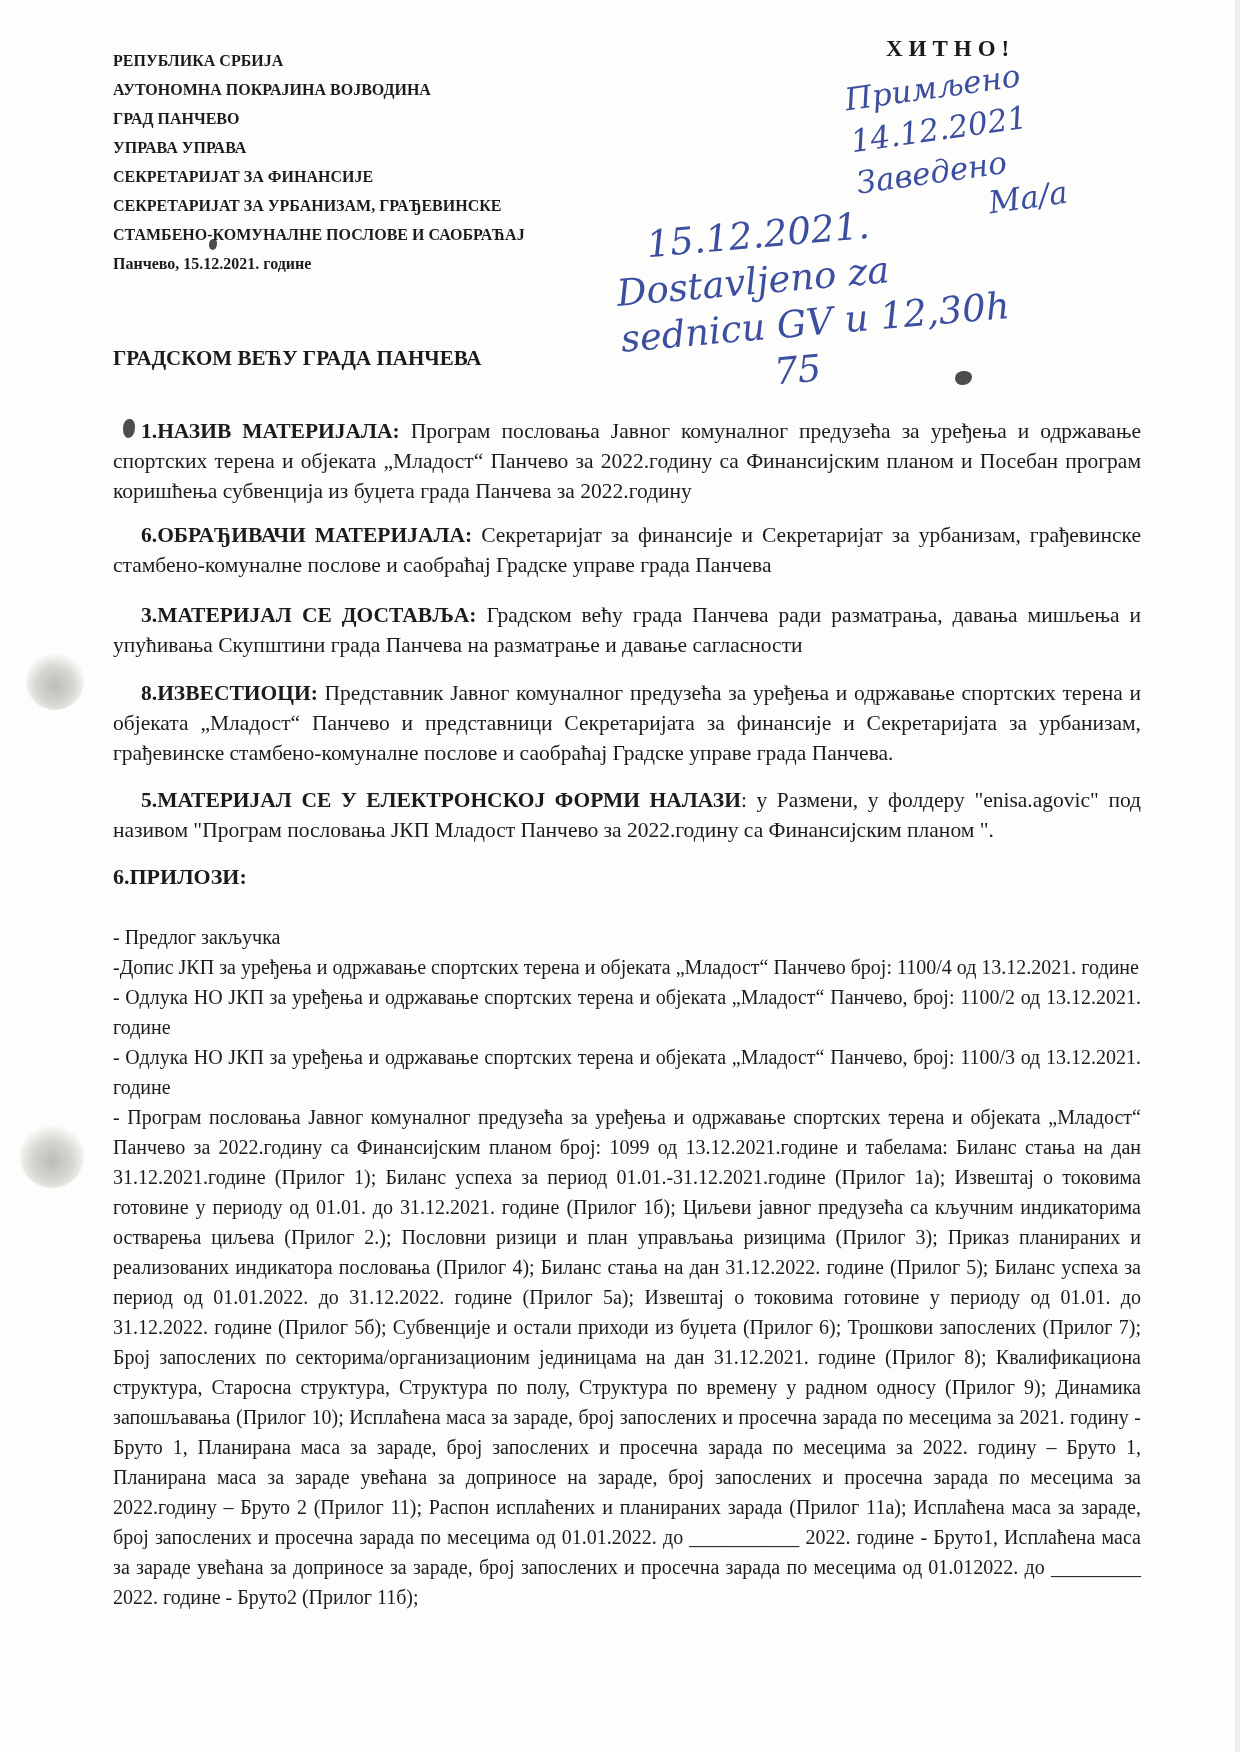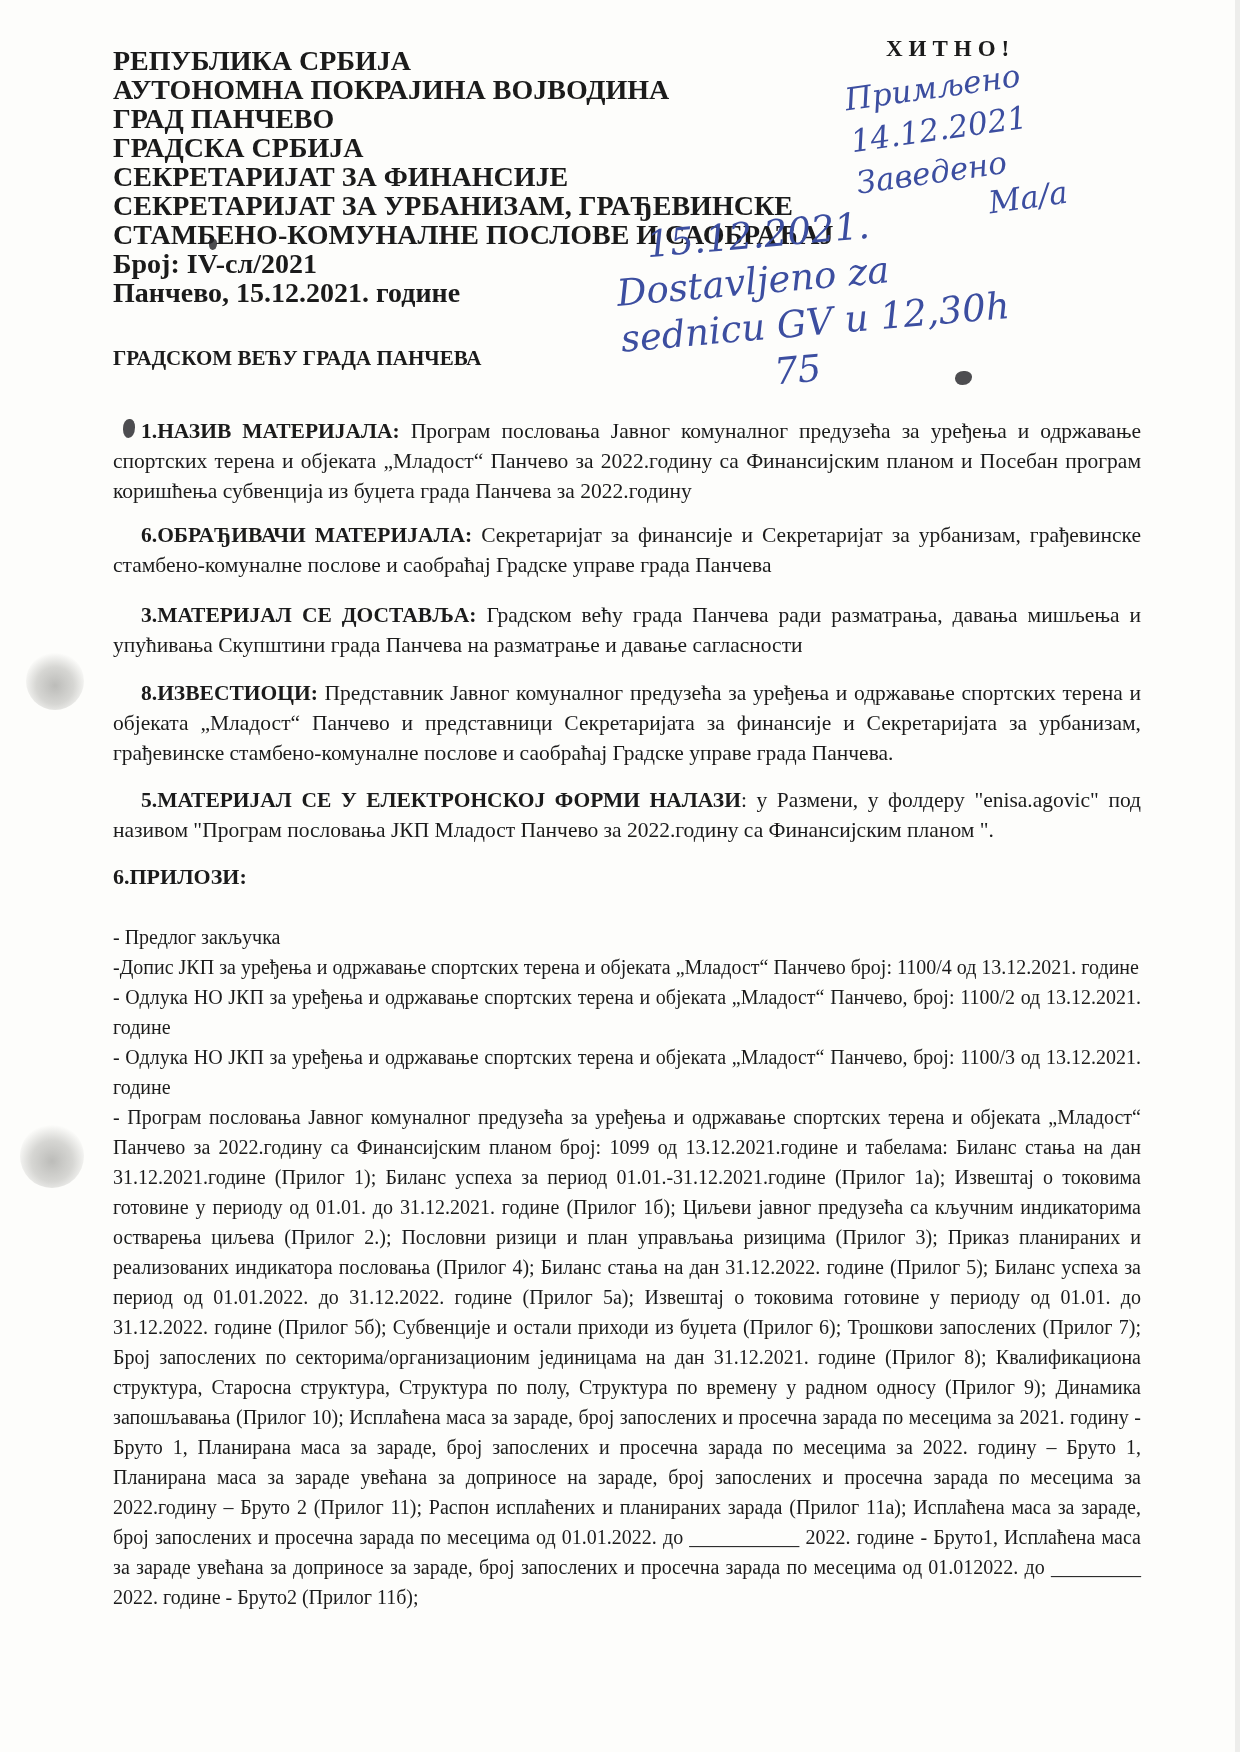--- a/index.html
+++ b/index.html
@@ -11,21 +11,21 @@
     color:#1b1b1b;
     overflow:hidden;
   }
   .scan-edge{position:absolute;top:0;right:0;width:5px;height:100%;background:#ededeb;}
   .urgent{
     position:absolute;left:886px;top:36px;
     font-weight:bold;font-size:23px;letter-spacing:6px;white-space:nowrap;
   }
   .letterhead{
     position:absolute;left:113px;top:46px;width:700px;
-    font-weight:bold;font-size:28px;line-height:29px;white-space:nowrap;
+    font-weight:bold;font-size:16px;line-height:29px;white-space:nowrap;
   }
   .addressee{
     position:absolute;left:113px;top:346px;
     font-weight:bold;font-size:21px;white-space:nowrap;
   }
   .section{
     position:absolute;left:113px;width:1028px;
     font-size:21.5px;line-height:30px;
     text-align:justify;margin:0;
   }
@@ -78,25 +78,24 @@
 <div class="page">
 
   <div class="scan-edge"></div>
 
   <div class="urgent">ХИТНО!</div>
 
   <div class="letterhead">
     <div class="lh-line">РЕПУБЛИКА СРБИЈА</div>
     <div class="lh-line">АУТОНОМНА ПОКРАЈИНА ВОЈВОДИНА</div>
     <div class="lh-line">ГРАД ПАНЧЕВО</div>
-    <div class="lh-line">ГРАДСКА СРБИЈА</div>
+    <div class="lh-line">УПРАВА УПРАВА</div>
     <div class="lh-line">СЕКРЕТАРИЈАТ ЗА ФИНАНСИЈЕ</div>
     <div class="lh-line">СЕКРЕТАРИЈАТ ЗА УРБАНИЗАМ, ГРАЂЕВИНСКЕ</div>
     <div class="lh-line">СТАМБЕНО-КОМУНАЛНЕ ПОСЛОВЕ И САОБРАЋАЈ</div>
-    <div class="lh-line">Број: IV-сл/2021</div>
     <div class="lh-line">Панчево, 15.12.2021. године</div>
   </div>
 
   <div class="received-note handwriting" style="color: rgb(60, 78, 160);">
     <div class="hw-line">Примљено</div>
     <div class="hw-line">14.12.2021</div>
     <div class="hw-line">Заведено</div>
     <div class="hw-line">Ма/а</div>
   </div>
 

